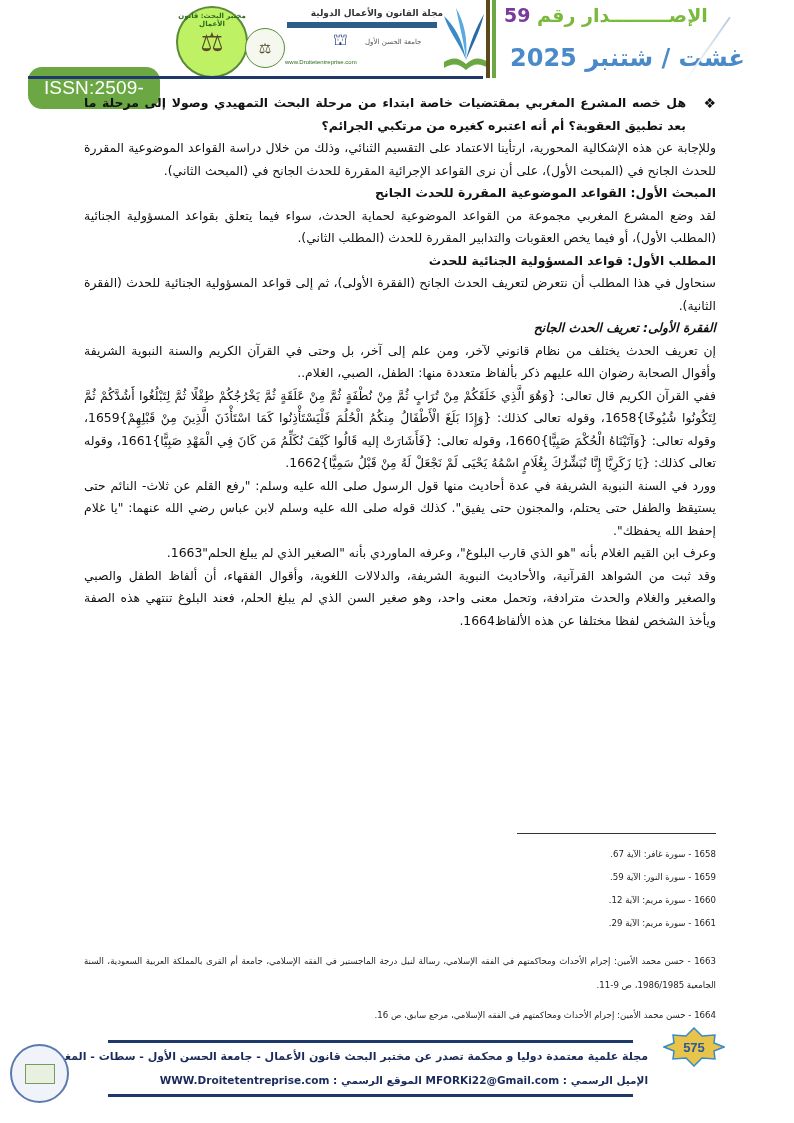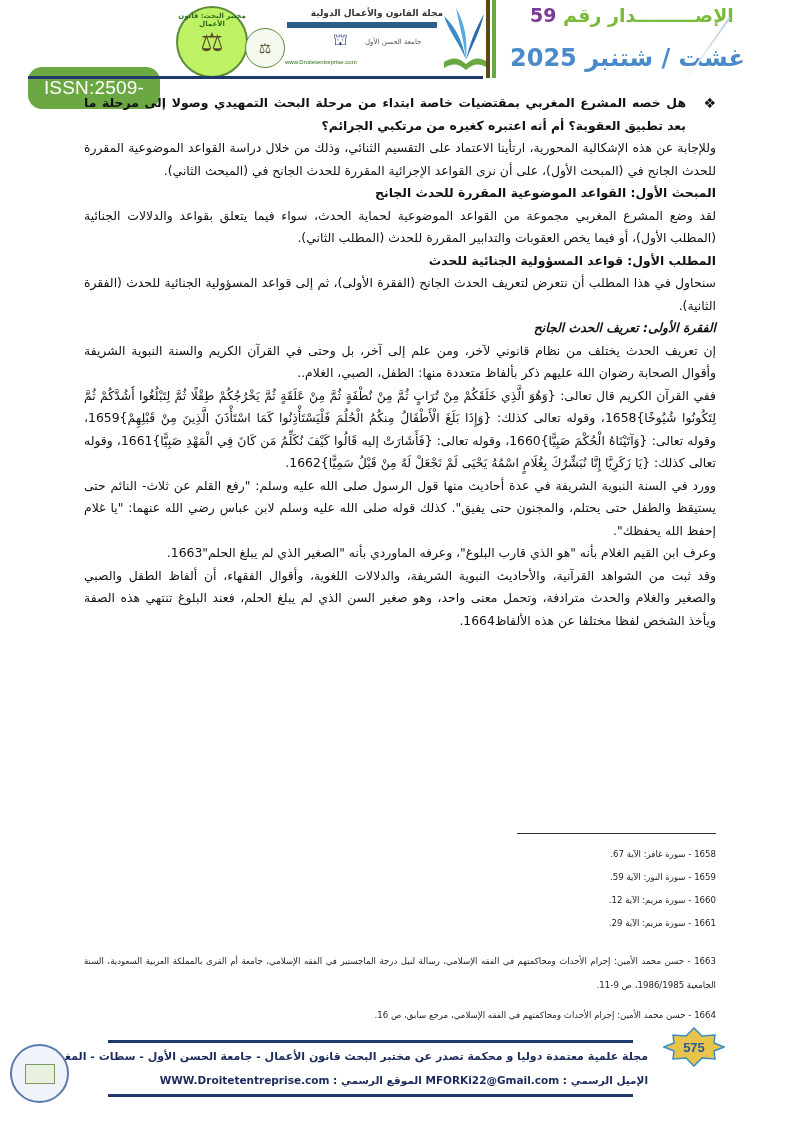--- a/index.html
+++ b/index.html
@@ -18,21 +18,21 @@
   .jb-strip { position:absolute; left:42px; top:18px; width:150px; height:6px; background:#2c5e8a; }
   .jb-circle { position:absolute; left:0; top:24px; width:38px; height:38px; border-radius:50%; border:1.5px solid #5a8a3a; background:#f4f8ee;
                display:flex; align-items:center; justify-content:center; font-size:14px; color:#5a4a2a; }
   .jb-castle { position:absolute; left:88px; top:26px; font-size:16px; color:#223a7a; }
   .jb-univ { position:absolute; left:120px; top:34px; font-size:7px; color:#555; direction:rtl; }
   .jb-url { position:absolute; left:40px; top:55px; font-size:6px; color:#2d6a1e; font-family:"Liberation Sans", sans-serif; }
   .jb-book { position:absolute; left:442px; top:4px; width:48px; height:68px; }
   .vbar { position:absolute; top:0; width:4px; height:78px; }
   .vbar.a { left:486px; background:#5a4a1a; }
   .vbar.b { left:492px; background:#6ba844; }
-  .issue-title { position:absolute; left:530px; top:4px; direction:rtl; font-family:"DejaVu Sans", sans-serif; font-weight:bold; font-size:19px; color:#7aba3a; white-space:nowrap; }
+  .issue-title { position:absolute; left:504px; top:4px; direction:rtl; font-family:"DejaVu Sans", sans-serif; font-weight:bold; font-size:19px; color:#7aba3a; white-space:nowrap; }
   .issue-title .num { color:#7a3a9a; }
   .issue-date { position:absolute; left:510px; top:44px; direction:rtl; font-family:"DejaVu Sans", sans-serif; font-weight:bold; font-size:24px; color:#4a8ac8; white-space:nowrap; }
   .header-rule { position:absolute; left:28px; top:76px; width:455px; height:3px; background:#1f3a6a; }
   .diag-line { position:absolute; left:706px; top:10px; width:2px; height:80px; background:linear-gradient(#bcd, #fff); transform:rotate(35deg); }
 
   
   .content { position:absolute; left:84px; top:92px; width:632px; direction:rtl; text-align:justify; font-family:"DejaVu Sans", sans-serif; font-size:12.4px; line-height:22.5px; }
   .content p { margin:0; }
   .bold { font-weight:bold; }
   .italic-bold { font-weight:bold; font-style:italic; }
@@ -95,21 +95,21 @@
   <div class="header-rule"></div>
 </div>
 
 <div class="content">
   <p class="bold q-line">
     <span class="q-bullet">❖</span>
     <span>هل خصه المشرع المغربي بمقتضيات خاصة ابتداء من مرحلة البحث التمهيدي وصولا إلى مرحلة ما بعد تطبيق العقوبة؟ أم أنه اعتبره كغيره من مرتكبي الجرائم؟</span>
   </p>
   <p>وللإجابة عن هذه الإشكالية المحورية، ارتأينا الاعتماد على التقسيم الثنائي، وذلك من خلال دراسة القواعد الموضوعية المقررة للحدث الجانح في (المبحث الأول)، على أن نرى القواعد الإجرائية المقررة للحدث الجانح في (المبحث الثاني).</p>
   <p class="bold">المبحث الأول: القواعد الموضوعية المقررة للحدث الجانح</p>
-  <p>لقد وضع المشرع المغربي مجموعة من القواعد الموضوعية لحماية الحدث، سواء فيما يتعلق بقواعد والدلالات الجنائية (المطلب الأول)، أو فيما يخص العقوبات والتدابير المقررة للحدث (المطلب الثاني).</p>
+  <p>لقد وضع المشرع المغربي مجموعة من القواعد الموضوعية لحماية الحدث، سواء فيما يتعلق بقواعد المسؤولية الجنائية (المطلب الأول)، أو فيما يخص العقوبات والتدابير المقررة للحدث (المطلب الثاني).</p>
   <p class="bold">المطلب الأول: قواعد المسؤولية الجنائية للحدث</p>
   <p>سنحاول في هذا المطلب أن نتعرض لتعريف الحدث الجانح (الفقرة الأولى)، ثم إلى قواعد المسؤولية الجنائية للحدث (الفقرة الثانية).</p>
   <p class="italic-bold">الفقرة الأولى: تعريف الحدث الجانح</p>
   <p>إن تعريف الحدث يختلف من نظام قانوني لآخر، ومن علم إلى آخر، بل وحتى في القرآن الكريم والسنة النبوية الشريفة وأقوال الصحابة رضوان الله عليهم ذكر بألفاظ متعددة منها: الطفل، الصبي، الغلام..</p>
   <p>ففي القرآن الكريم قال تعالى: {وَهُوَ الَّذِي خَلَقَكُمْ مِنْ تُرَابٍ ثُمَّ مِنْ نُطْفَةٍ ثُمَّ مِنْ عَلَقَةٍ ثُمَّ يَخْرُجُكُمْ طِفْلًا ثُمَّ لِتَبْلُغُوا أَشُدَّكُمْ ثُمَّ لِتَكُونُوا شُيُوخًا}1658، وقوله تعالى كذلك: {وَإِذَا بَلَغَ الْأَطْفَالُ مِنكُمُ الْحُلُمَ فَلْيَسْتَأْذِنُوا كَمَا اسْتَأْذَنَ الَّذِينَ مِنْ قَبْلِهِمْ}1659، وقوله تعالى: {وَآتَيْنَاهُ الْحُكْمَ صَبِيًّا}1660، وقوله تعالى: {فَأَشَارَتْ إليه قَالُوا كَيْفَ نُكَلِّمُ مَن كَانَ فِي الْمَهْدِ صَبِيًّا}1661، وقوله تعالى كذلك: {يَا زَكَرِيَّا إِنَّا نُبَشِّرُكَ بِغُلَامٍ اسْمُهُ يَحْيَى لَمْ نَجْعَلْ لَهُ مِنْ قَبْلُ سَمِيًّا}1662.</p>
   <p>وورد في السنة النبوية الشريفة في عدة أحاديث منها قول الرسول صلى الله عليه وسلم: "رفع القلم عن ثلاث- النائم حتى يستيقظ والطفل حتى يحتلم، والمجنون حتى يفيق". كذلك قوله صلى الله عليه وسلم لابن عباس رضي الله عنهما: "يا غلام إحفظ الله يحفظك".</p>
   <p>وعرف ابن القيم الغلام بأنه "هو الذي قارب البلوغ"، وعرفه الماوردي بأنه "الصغير الذي لم يبلغ الحلم"1663.</p>
   <p>وقد ثبت من الشواهد القرآنية، والأحاديث النبوية الشريفة، والدلالات اللغوية، وأقوال الفقهاء، أن ألفاظ الطفل والصبي والصغير والغلام والحدث مترادفة، وتحمل معنى واحد، وهو صغير السن الذي لم يبلغ الحلم، فعند البلوغ تنتهي هذه الصفة ويأخذ الشخص لفظا مختلفا عن هذه الألفاظ1664.</p>
 </div>
 

